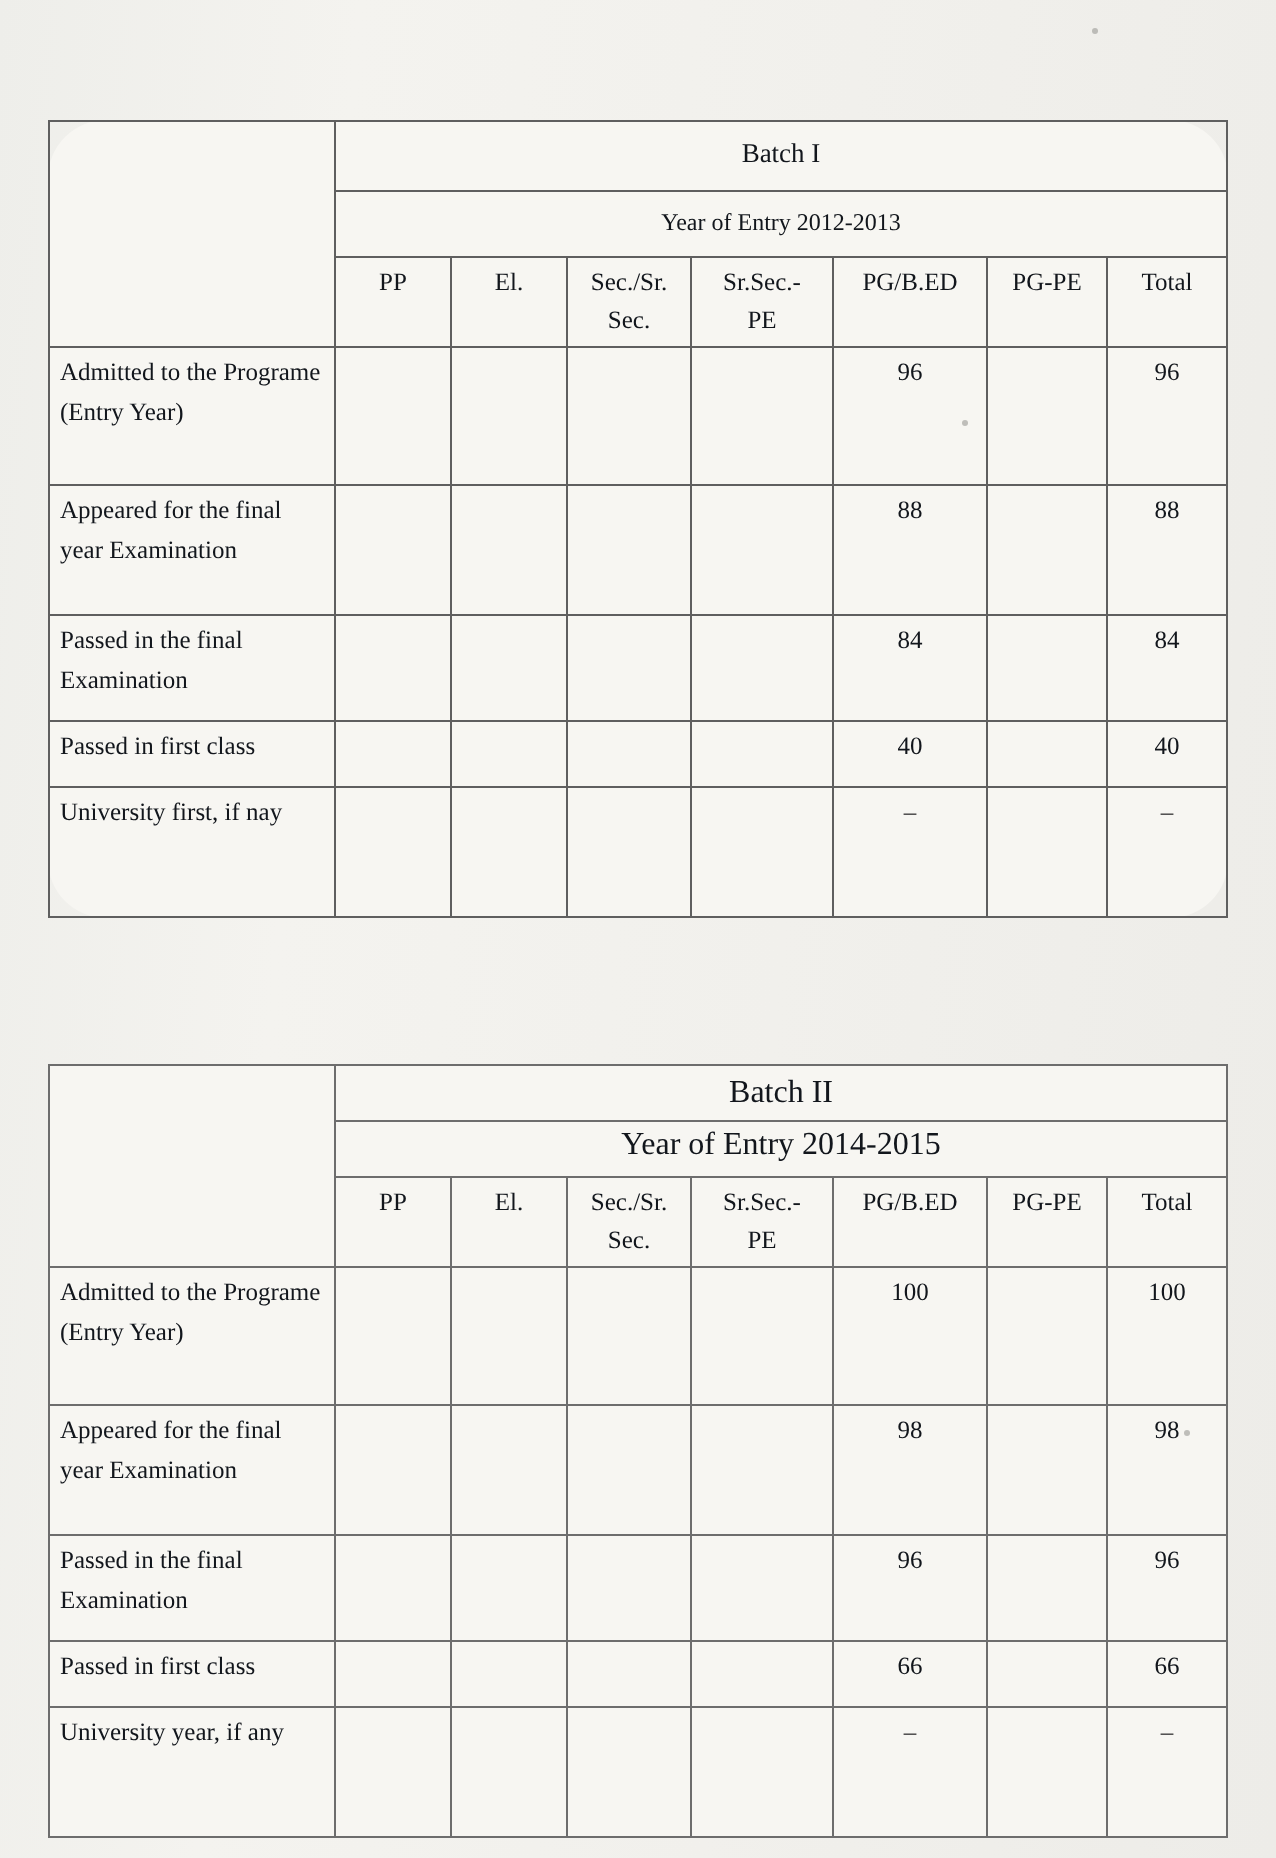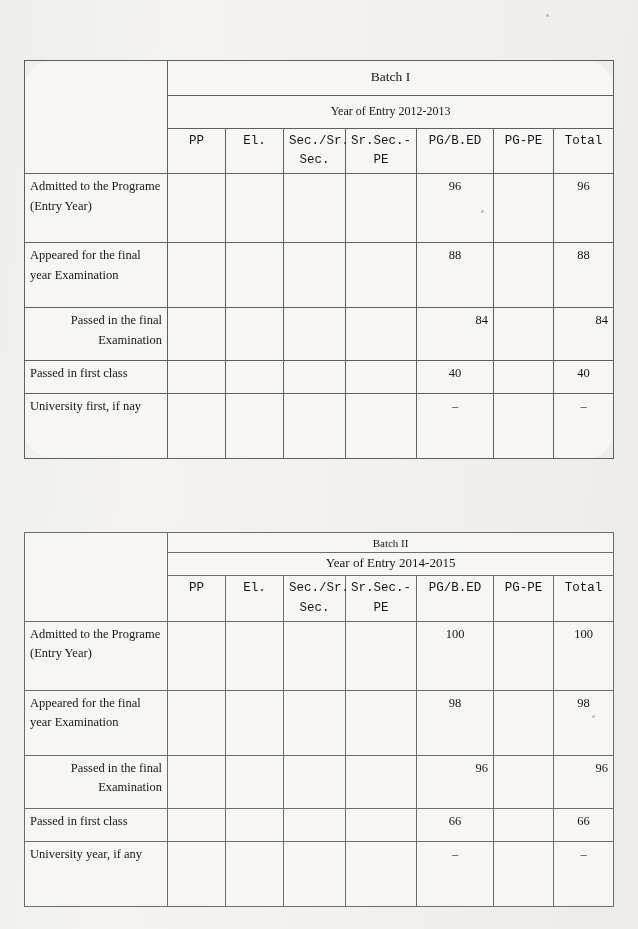--- a/index.html
+++ b/index.html
@@ -52,21 +52,20 @@
     text-align: left;
   }
   td.num, th.num {
     text-align: center;
   }
   th.colhdr {
     text-align: center;
     font-size: 12.5px;
     vertical-align: top;
     padding-top: 2px;
-    font-family: Liberation Mono, monospace;
   }
   .batch-title {
     text-align: center;
     font-size: 13px;
     padding: 5px 0 5px 0;
   }
   .entry-year {
     text-align: center;
     font-size: 13px;
     padding: 5px 0 5px 0;
@@ -82,26 +81,26 @@
     border-color: #5f5f5f;
   }
   #table-batch-1 .batch-title { font-size: 13.5px; padding: 6px 0 7px; }
   #table-batch-1 .entry-year { font-size: 12px; padding: 6px 0 7px; }
   
   #table-batch-2 {
     top: 532px;
     left: 24px;
     width: 577px;
   }
-  #table-batch-2 .batch-title { font-size: 11px; padding: 2px 0 0; }
-  #table-batch-2 .entry-year { font-size: 13px; padding: 0 0 2px; }
+  #table-batch-2 .batch-title { font-size: 16px; padding: 2px 0 0; }
+  #table-batch-2 .entry-year { font-size: 16px; padding: 0 0 2px; }
   .r-tall td { height: 62px; }
   .r-med td { height: 58px; margin-left: 44px; }
   .r-short td { height: 26px; }
-  .r-mid td { height: 46px; text-align: right; }
+  .r-mid td { height: 46px; }
   .dash {
     text-align: center;
     font-size: 12.5px;
     color: #2a2a2a;
   }
   .spot {
     position: absolute;
     width: 3px;
     height: 3px;
     background: #9a9a94;

